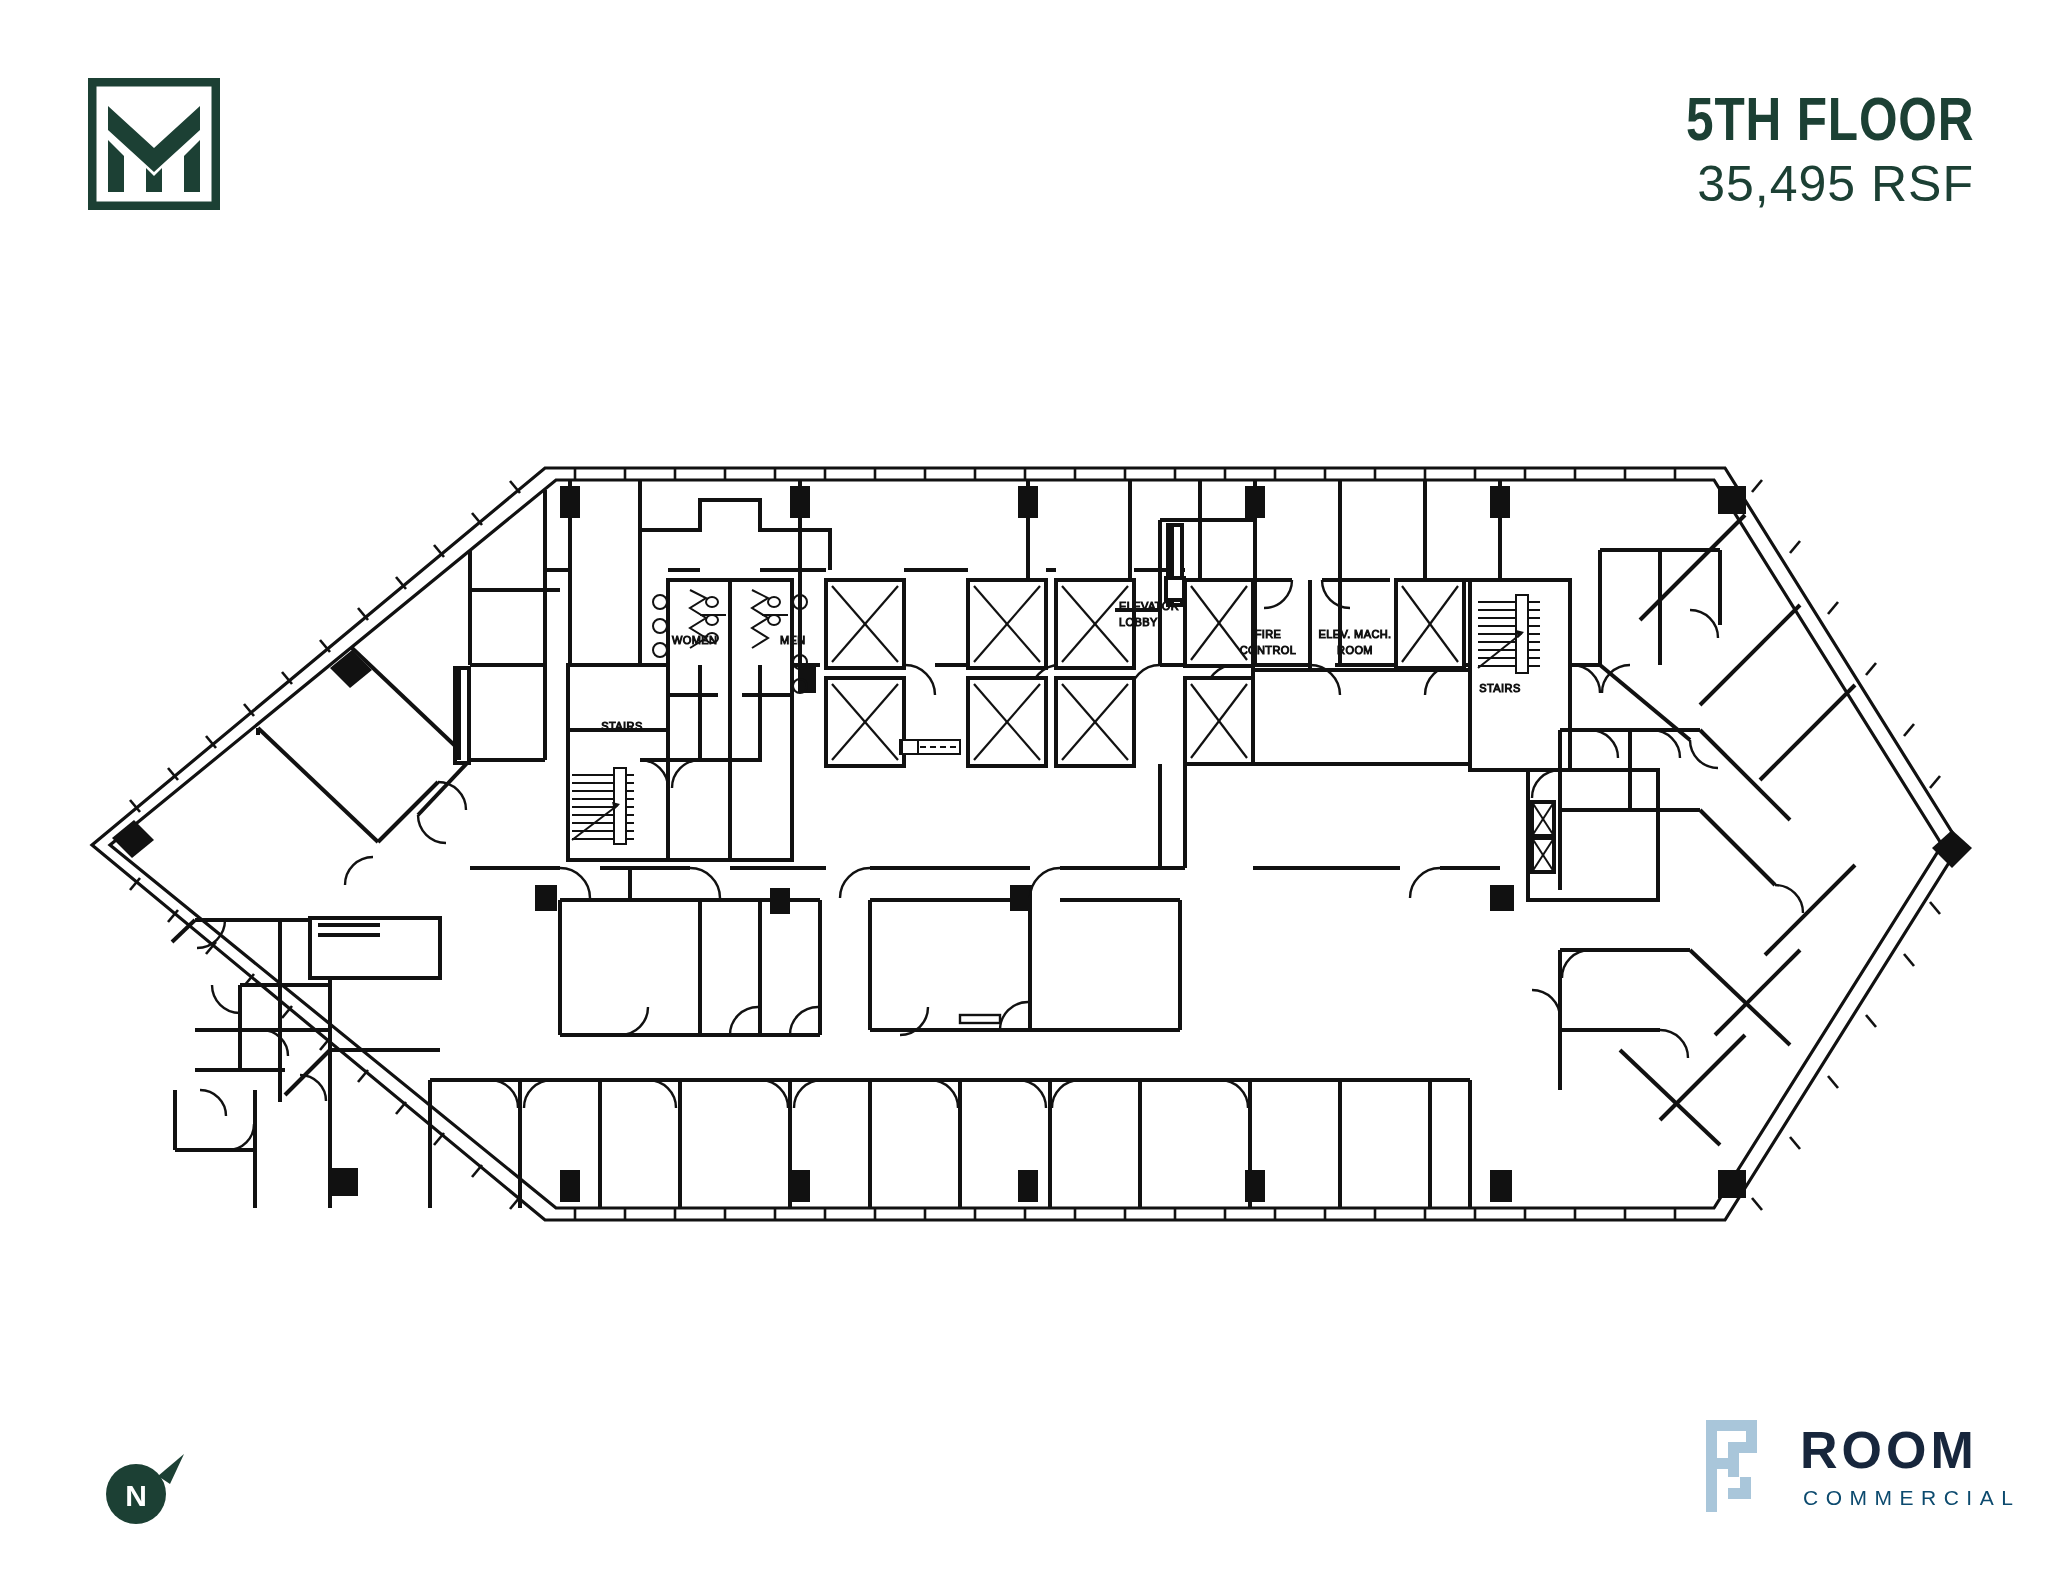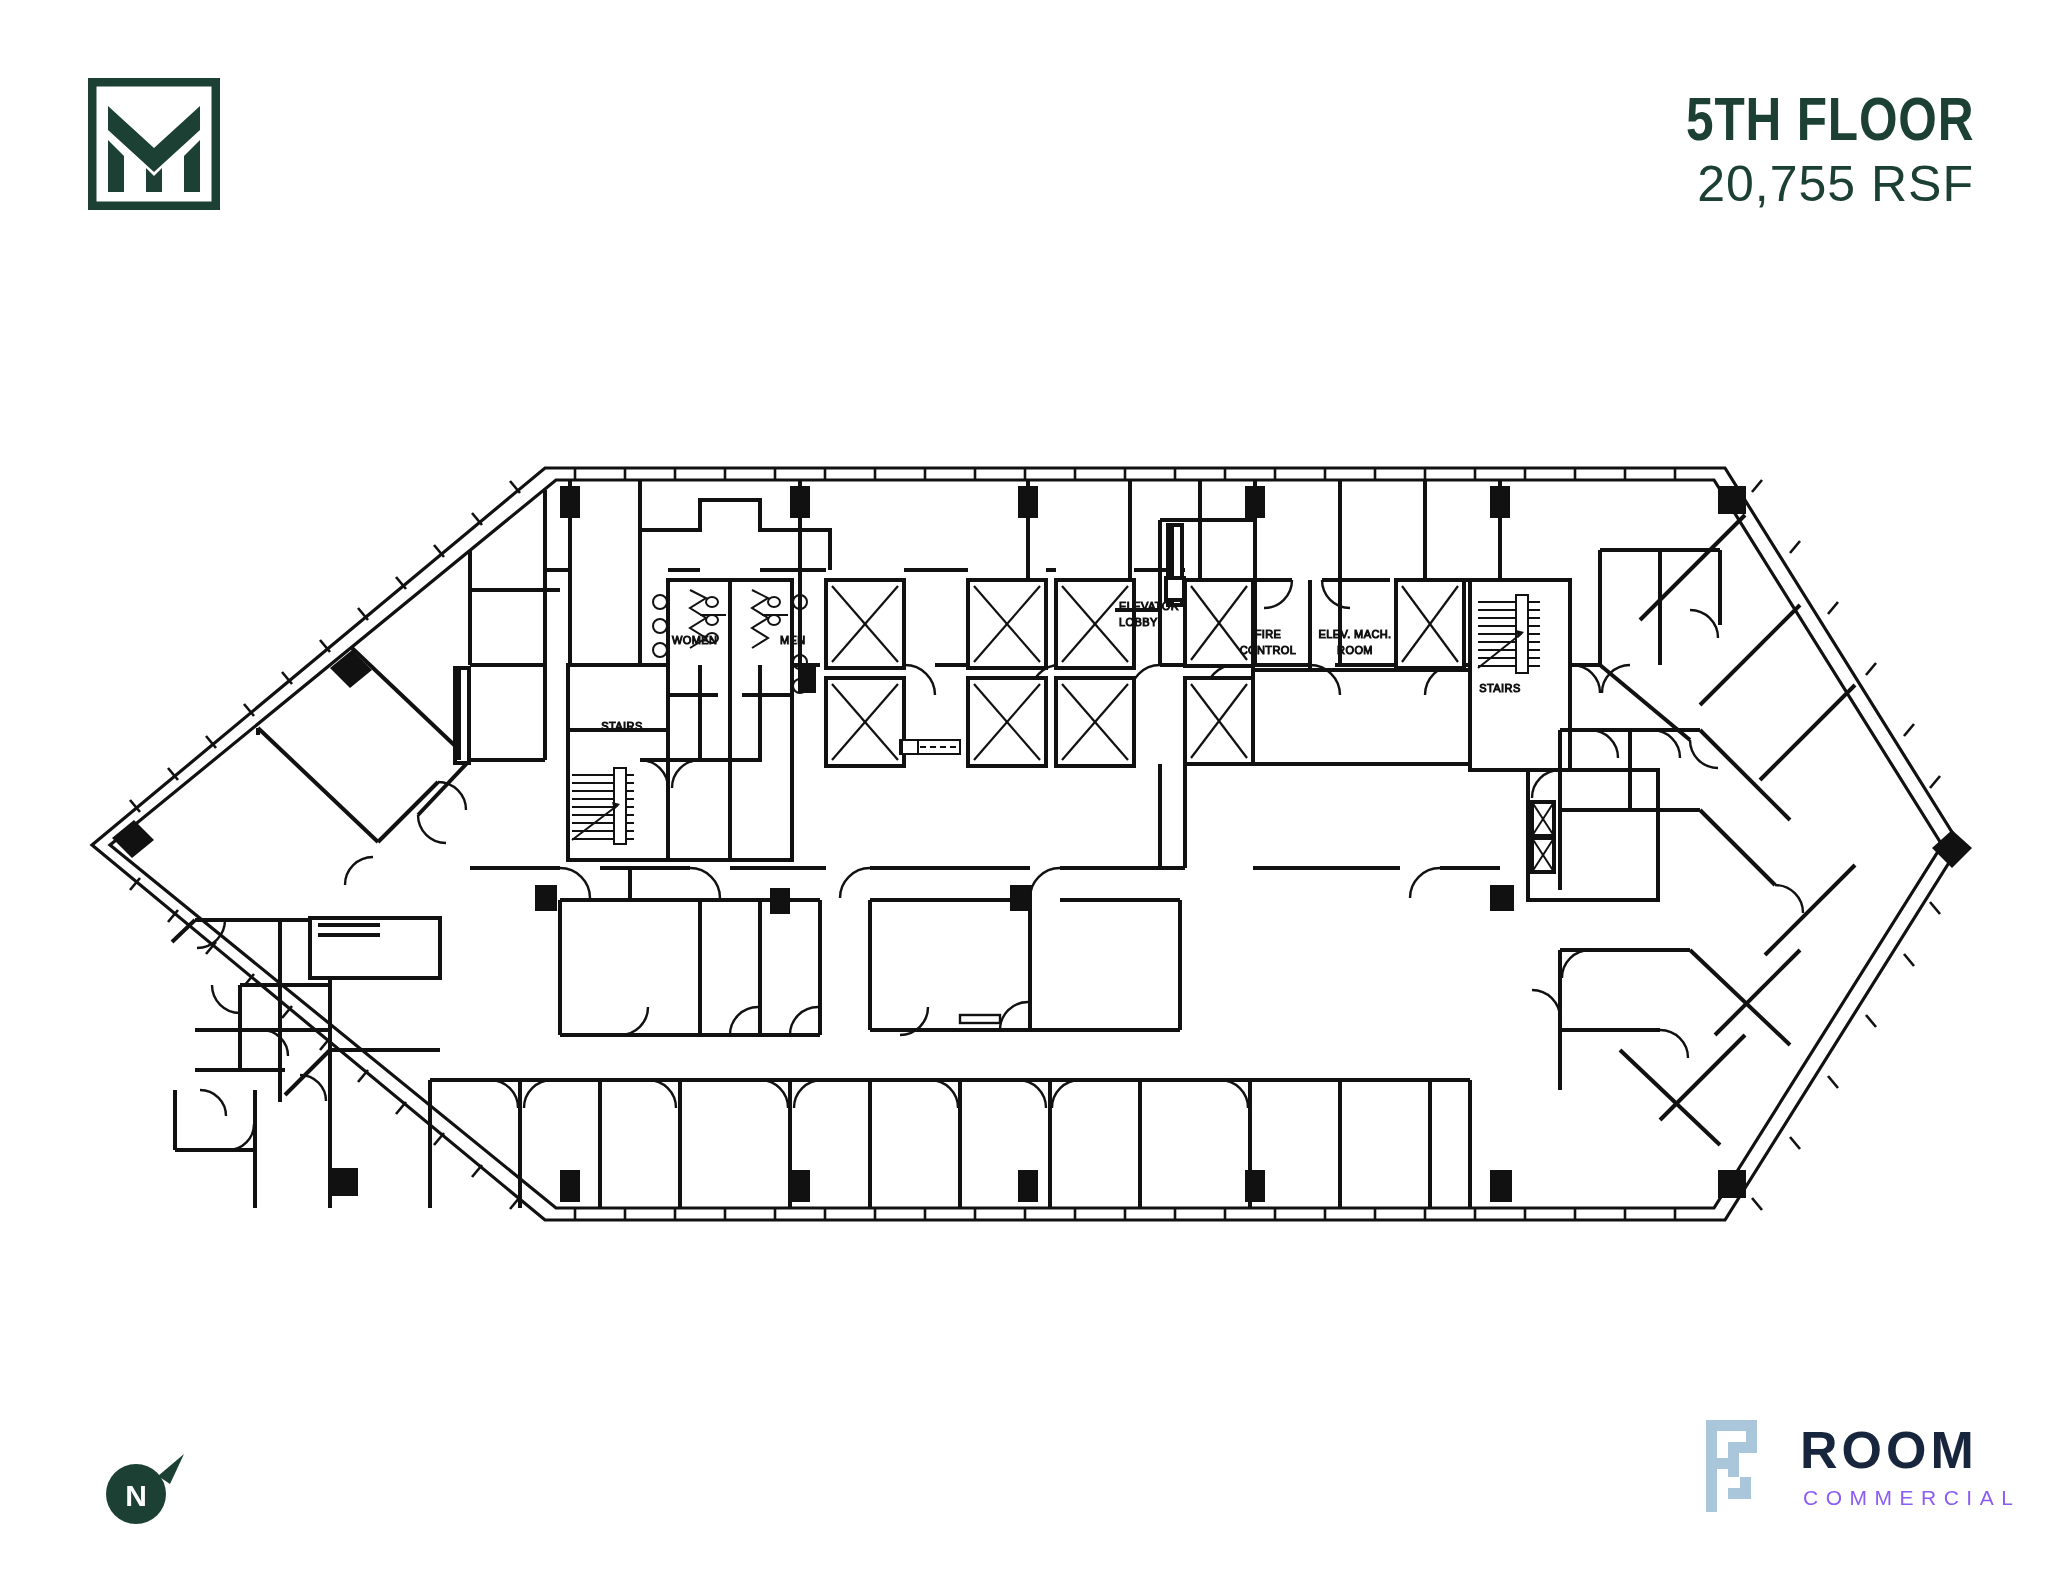--- a/index.html
+++ b/index.html
@@ -74,21 +74,21 @@
   #forge-mark{width:74px;height:96px;display:block;}
   #forge-text{display:flex;flex-direction:column;justify-content:center;}
   #forge-name{
     font-family:"Liberation Sans", sans-serif;
     font-size:52px;font-weight:700;letter-spacing:4px;
     color:#17263c;line-height:1;
   }
   #forge-sub{
     font-family:"Liberation Sans", sans-serif;
     font-size:21px;font-weight:400;letter-spacing:7.5px;
-    color:#8b5cf6;line-height:1;margin-top:11px;margin-left:3px;
+    color:#0c4a6e;line-height:1;margin-top:11px;margin-left:3px;
   }
   .plan-label{
     font-family:"Liberation Sans", sans-serif;
     font-size:11px;
     fill:#111111;
     letter-spacing:0.4px;
   }
 </style>
 </head>
 <body>
@@ -101,21 +101,21 @@
 
       <path d="M20 28 L66 70 L112 28 L112 52 L66 94 L20 52 Z" fill="#1c4034"></path>
       <path d="M20 62 L20 114 L36 114 L36 78 Z" fill="#1c4034"></path>
       <path d="M112 62 L112 114 L96 114 L96 78 Z" fill="#1c4034"></path>
       <path d="M58 90 L66 98 L74 90 L74 114 L58 114 Z" fill="#1c4034"></path>
     </svg>
   </div>
 
   <div id="floor-block">
     <div id="floor-title">5TH FLOOR</div>
-    <div id="floor-rsf">20,755 RSF</div>
+    <div id="floor-rsf">35,495 RSF</div>
   </div>
 
 </div>
 
 <div id="plan-wrap">
 <svg id="plan" viewBox="0 0 2048 830">
   <g fill="none" stroke="#111111" stroke-linecap="butt" stroke-linejoin="miter">
 
     <g stroke-width="3.2">
       <polygon points="545,38 1725,38 1960,415 1725,790 545,790 92,415" fill="#ffffff"></polygon>

